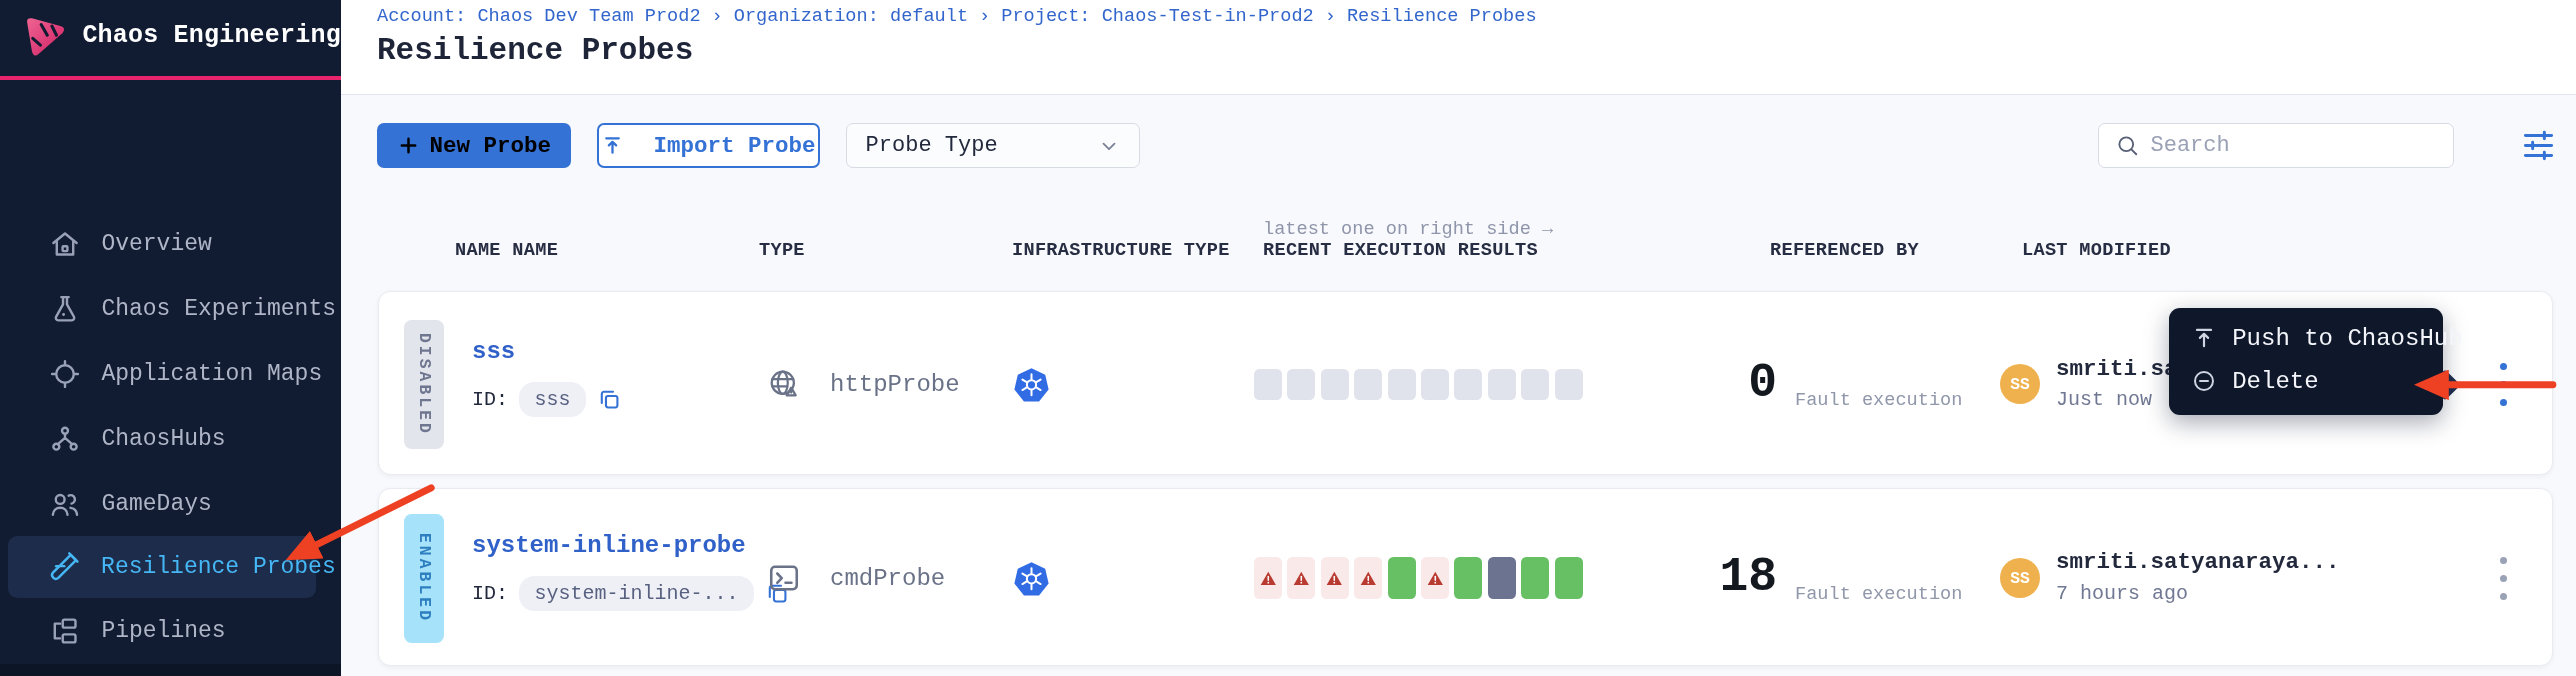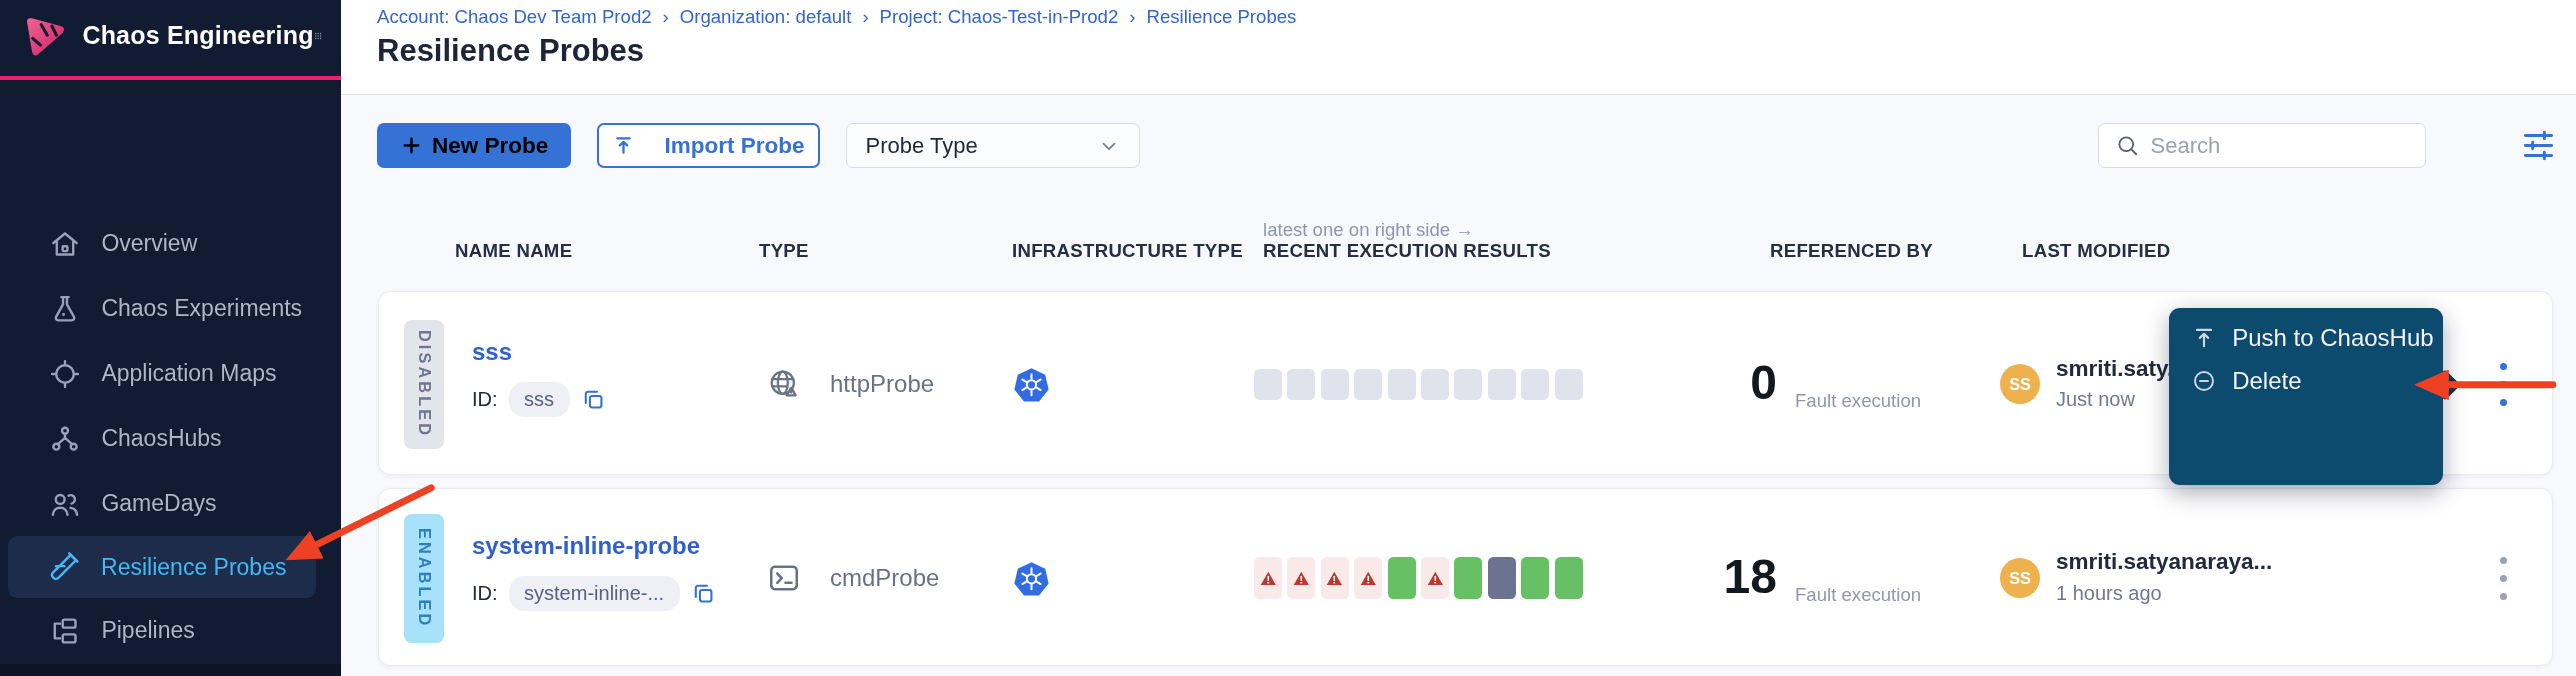--- a/index.html
+++ b/index.html
@@ -1,18 +1,18 @@
 <!DOCTYPE html>
 <html style="font-size:12.4px"><head>
 <meta charset="utf-8">
 <style>
   * { margin:0; padding:0; box-sizing:border-box; }
   html,body { width:2576px; height:676px; overflow:hidden; background:#f8f9fc;
               font-family:"Liberation Sans", sans-serif; }
-  .app { position:relative; width:2576px; height:676px; overflow:hidden; }
+  .app { position:relative; width:2576px; height:676px; overflow:hidden;font-family:Liberation Mono, monospace; }
 
   
   .sidebar { position:absolute; left:0; top:0; width:341px; height:676px; background:#111b31; }
   .brand { position:absolute; left:20px; top:10px; width:302px; height:51px; display:flex; align-items:center; }
   .logo { width:50px; height:46px; flex:none; }
   .brand-title { margin-left:12.4px; font-size:25px; font-weight:bold; color:#ffffff; letter-spacing:0.2px; white-space:nowrap; }
   .grid-icon { margin-left:auto; width:36px; height:36px; color:#99a1b7; cursor:pointer; }
   .icon svg { width:100%; height:100%; display:block; }
   .icon { display:inline-block; }
   .pink-line { position:absolute; left:0; top:76px; width:341px; height:3.9px; background:#e8246c; }
@@ -44,21 +44,21 @@
                  border-radius:7px; color:#000000; font-size:22.5px; font-weight:bold; display:flex;
                  align-items:center; justify-content:center; gap:9.3px; cursor:pointer; }
   .plus-icon, .import-icon { width:23px; height:23px; }
   .btn-outline { position:absolute; left:256px; top:123px; width:223px; height:45px; background:#fff;
                  border:2.3px solid #3472d6; border-radius:7px; color:#3472d6; font-size:22.5px; font-weight:bold;
                  display:flex; align-items:center; justify-content:center; gap:29px; cursor:pointer; }
   .select { position:absolute; left:505px; top:123px; width:294px; height:45px; background:#fbfcfe;
             border:1.5px solid #d7dbe4; border-radius:7px; display:flex; align-items:center;
             padding:0 18.6px; font-size:22px; color:#23293c; cursor:pointer; }
   .select .chev { margin-left:auto; width:22px; height:22px; color:#7a8196; }
-  .searchbox { position:absolute; left:1757px; top:123px; width:328px; height:45px; background:#fff;
+  .searchbox { position:absolute; left:1757px; top:123px; width:356px; height:45px; background:#fff;
                border:1.5px solid #d7dbe4; border-radius:7px; display:flex; align-items:center;
                padding:0 15.5px; gap:11px; }
   .search-icon { width:25px; height:25px; color:#586077; flex:none; }
   .searchbox input { border:0; outline:0; font-size:22px; color:#333; width:100%; background:transparent;
                      font-family:inherit; }
   ::placeholder { color:#9aa1b5; }
   .filter-btn { position:absolute; left:2179px; top:127px; width:37px; height:37px; color:#3472d6; cursor:pointer; }
 
   .thead-note { position:absolute; left:922px; top:219px; font-size:18.6px; color:#8f95aa; }
   .th { position:absolute; top:240px; font-size:18.6px; font-weight:bold; color:#272d42; letter-spacing:0.3px; white-space:nowrap; }
@@ -108,21 +108,21 @@
   .who-name { position:absolute; left:1677px; font-size:22.5px; font-weight:bold; color:#23293c; white-space:nowrap; }
   .card1 .who-name { top:64px; } .card2 .who-name { top:60px; }
   .who-time { position:absolute; left:1677px; font-size:20px; color:#717893; }
   .card1 .who-time { top:96px; } .card2 .who-time { top:93px; }
   .kebab { position:absolute; left:2109px; width:31px; height:74px; display:flex; flex-direction:column;
            align-items:center; justify-content:center; gap:11px; cursor:pointer; }
   .card1 .kebab { top:55px; color:#3472d6; } .card2 .kebab { top:52px; color:#9aa2b5; }
   .kebab i { width:7px; height:7px; border-radius:50%; background:currentColor; }
 
   
-  .menu { position:absolute; left:1828px; top:308px; width:274px; height:177px; background:#0c4a6e;
+  .menu { position:absolute; left:1828px; top:308px; width:274px; height:107px; background:#0f172a;
           border-radius:11px; z-index:40; box-shadow:0 7.7px 23px rgba(10,20,45,.35); padding:8.5px 0; }
   .menu-item { height:43px; display:flex; align-items:center; padding:0 12.4px; margin:0 9.3px;
                border-radius:7px; font-size:24px; color:#f3f5fa; gap:15.5px; cursor:pointer; white-space:nowrap; }
   .menu-item.highlighted { background:#2e3d60; }
   .menu-icon { width:26px; height:26px; color:#cfd5e3; flex:none; }
   .menu-tail { position:absolute; left:2093px; top:374px; width:22px; height:22px; background:#202e4d;
                transform:rotate(45deg); border-radius:3.1px; z-index:39; }
 
   .arrows { position:absolute; left:0; top:0; z-index:100; pointer-events:none; }
 </style>
@@ -429,21 +429,21 @@
           </div>
           <div class="tile tile-pass"></div>
           <div class="tile tile-na"></div>
           <div class="tile tile-pass"></div>
           <div class="tile tile-pass"></div>
         </div>
       <div class="ref-count">18</div>
       <div class="ref-label">Fault execution</div>
       <div class="avatar">SS</div>
       <div class="who-name">smriti.satyanaraya...</div>
-      <div class="who-time">1 hours ago</div>
+      <div class="who-time">7 hours ago</div>
       <div class="kebab">
           <i></i>
           <i></i>
           <i></i>
         </div>
     </section>
 
     <div class="menu-tail"></div>
     <div class="menu" id="menu-items">
         <div class="menu-item">

